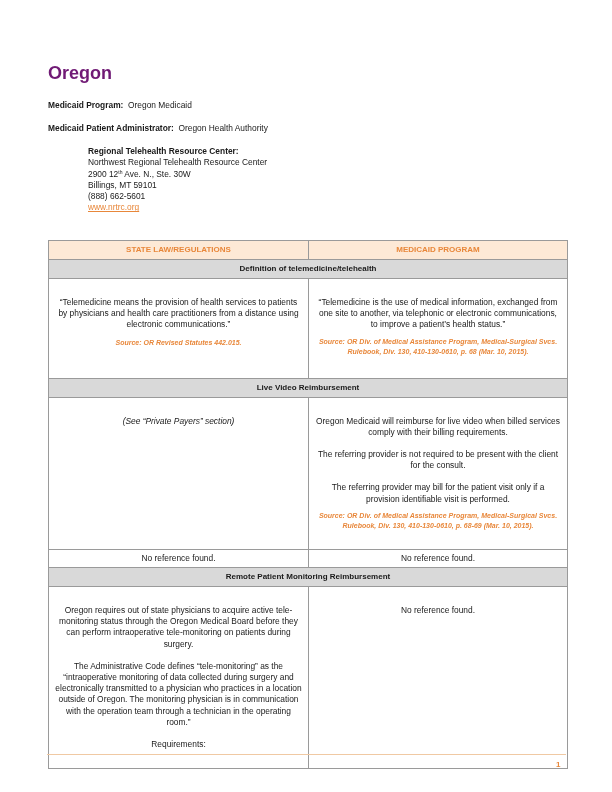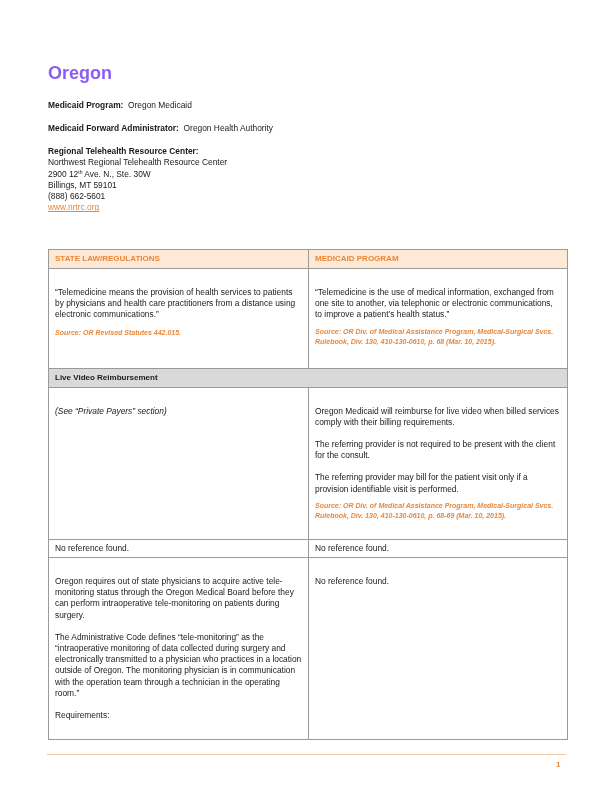--- a/index.html
+++ b/index.html
@@ -2,31 +2,31 @@
 <html><head>
   <meta charset="utf-8">
   <style>
     html, body { margin: 0; padding: 0; background: #ffffff; }
     body {
       width: 612px; height: 792px; position: relative; overflow: hidden;
       font-family: "Liberation Sans", sans-serif; color: #1a1a1a;
     }
     .title {
       position: absolute; left: 48px; top: 63px;
-      font-size: 18px; font-weight: bold; color: #8b5cf6;
+      font-size: 18px; font-weight: bold; color: #701a75;
     }
     .info { position: absolute; left: 48px; font-size: 8.4px; line-height: 11.3px; }
     .info b { font-weight: bold; }
     .link { color: #e8873a; text-decoration: underline; }
     sup { font-size: 5px; vertical-align: 3px; line-height: 0; }
 
     table.law {
-      position: absolute; left: 48px; top: 249px;
+      position: absolute; left: 48px; top: 240px;
       width: 519px; border-collapse: collapse; table-layout: fixed;
-      font-size: 8.4px; line-height: 11.2px;
+      font-size: 8.4px; line-height: 11.2px; text-align: center;
     }
     table.law td {
       border: 1px solid #9a9a9a; padding: 18px 6px; vertical-align: top;
     }
     table.law tr.head td {
       background: #fde9d6; color: #e8873a; font-weight: bold; font-size: 8px;
       height: 13px; padding: 3px 6px 2px 6px;
     }
     table.law tr.section td {
       background: #d9d9d9; font-weight: bold; font-size: 8px; height: 13px;
@@ -51,44 +51,47 @@
 <body>
 
 <div class="title">Oregon</div>
 
 <div class="info" style="top:100px;">
   <b>Medicaid Program:</b>&nbsp;
   <span>Oregon Medicaid</span>
 </div>
 
 <div class="info" style="top:123px;">
-  <b>Medicaid Forward Administrator:</b>&nbsp;
+  <b>Medicaid Patient Administrator:</b>&nbsp;
   <span>Oregon Health Authority</span>
 </div>
 
-<div class="info" style="top:146px;">
+<div class="info" style="top:146px;margin-left:40px;">
   <div><b>Regional Telehealth Resource Center:</b></div>
   <div>Northwest Regional Telehealth Resource Center</div>
   <div><span>2900 12</span><sup>th</sup><span> Ave. N., Ste. 30W</span></div>
   <div>Billings, MT 59101</div>
   <div>(888) 662-5601</div>
   <div><a class="link">www.nrtrc.org</a></div>
 </div>
 
 <table class="law">
   <colgroup>
       <col style="width:260px">
       <col style="width:259px">
     </colgroup>
   <tbody>
       <tr class="head">
     <td>STATE LAW/REGULATIONS</td>
     <td>MEDICAID PROGRAM</td>
   </tr>
 
+  <tr class="section">
+    <td colspan="2">Definition of telemedicine/telehealth</td>
+  </tr>
   <tr style="height:92px;">
     <td style="vertical-align:middle;">
       <p class="p">“Telemedicine means the provision of health services to patients by physicians and health care practitioners from a distance using electronic communications.”</p>
       <div style="height:7px"></div>
       <p class="p src">Source: OR Revised Statutes 442.015.</p>
       <div style="height:12px"></div>
     </td>
     <td>
       <p class="p">“Telemedicine is the use of medical information, exchanged from one site to another, via telephonic or electronic communications, to improve a patient’s health status.”</p>
       <div style="height:6px"></div>
@@ -112,20 +115,23 @@
       <div style="height:6px"></div>
       <p class="p src">Source: OR Div. of Medical Assistance Program, Medical-Surgical Svcs. Rulebook, Div. 130, 410-130-0610, p. 68-69 (Mar. 10, 2015).</p>
     </td>
   </tr>
 
   <tr>
     <td style="padding:3px 6px 3px 6px;">No reference found.</td>
     <td style="padding:3px 6px 3px 6px;">No reference found.</td>
   </tr>
 
+  <tr class="section">
+    <td colspan="2">Remote Patient Monitoring Reimbursement</td>
+  </tr>
   <tr style="height:158px;margin-left:44px;">
     <td>
       <p class="p">Oregon requires out of state physicians to acquire active tele-monitoring status through the Oregon Medical Board before they can perform intraoperative tele-monitoring on patients during surgery.</p>
       <div class="gap"></div>
       <p class="p">The Administrative Code defines “tele-monitoring” as the “intraoperative monitoring of data collected during surgery and electronically transmitted to a physician who practices in a location outside of Oregon. The monitoring physician is in communication with the operation team through a technician in the operating room.”</p>
       <div class="gap"></div>
       <p class="p">Requirements:</p>
     </td>
     <td>No reference found.</td>
   </tr>

